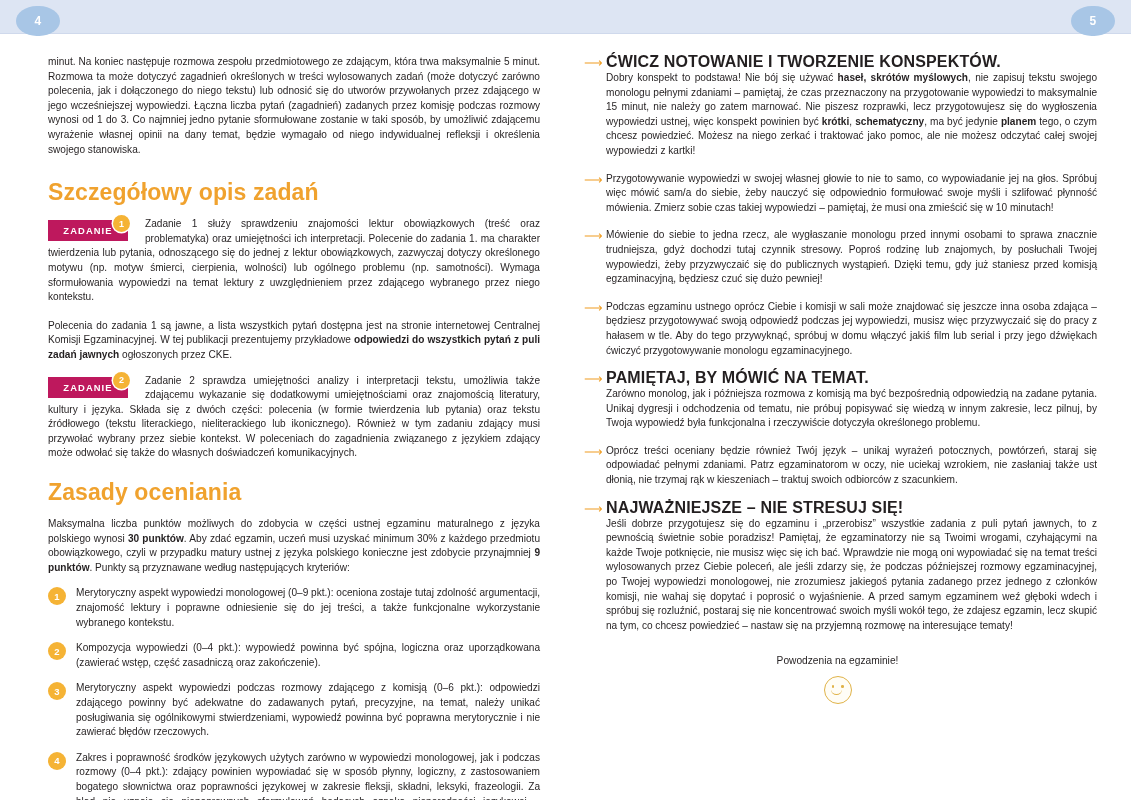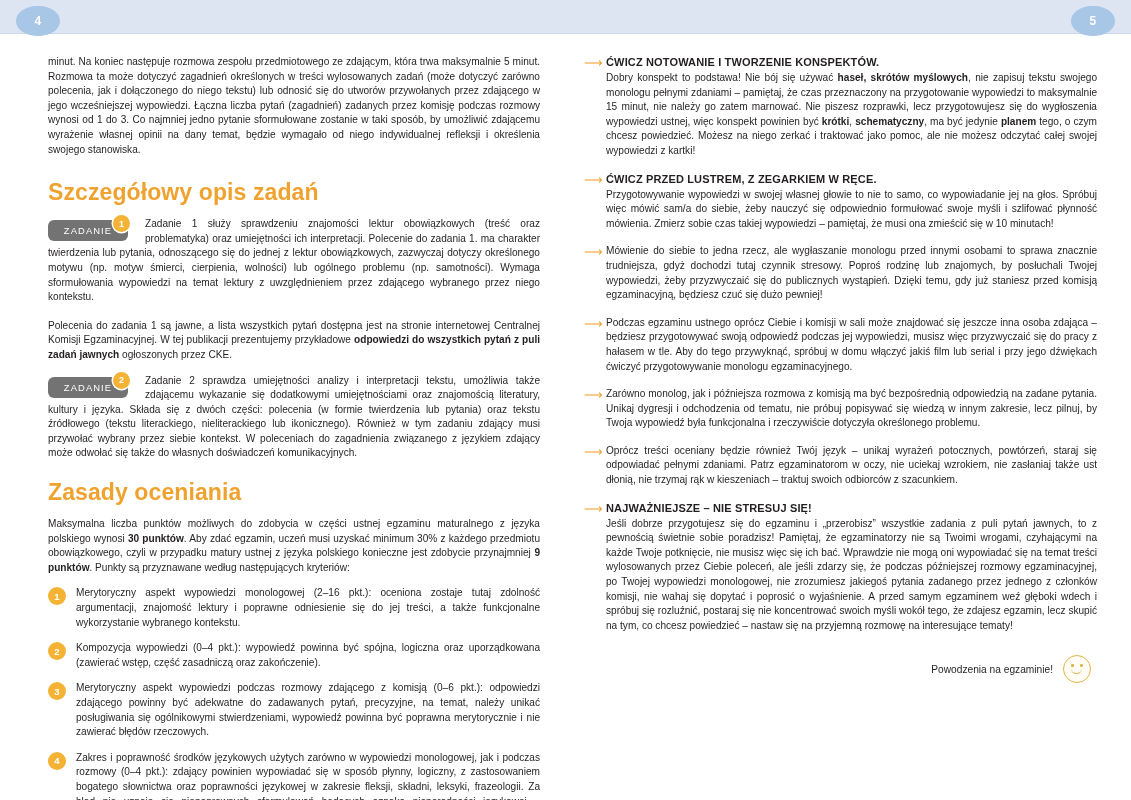--- a/index.html
+++ b/index.html
@@ -102,25 +102,25 @@
     position: relative;
     width: 88px;
     height: 24px;
     margin: 1px 9px 0 0;
   }
   .zadanie-pill {
     position: absolute;
     left: 0; top: 2px;
     width: 80px;
     height: 21px;
-    border-radius: 6px;
-    background: #737373;
+    border-radius: 0;
+    background: #be185d;
     color: #ffffff;
     font-size: 9.4px;
-    font-weight: normal;
+    font-weight: bold;
     letter-spacing: 1.1px;
     display: flex;
     align-items: center;
     justify-content: center;
   }
   .zadanie-num {
     position: absolute;
     right: 6px; top: -3px;
     width: 17px;
     height: 17px;
@@ -177,21 +177,21 @@
     flex: 0 0 auto;
     width: 22px;
     margin: 1px 0 0 0;
     color: #f0a22e;
     font-size: 13px;
     line-height: 13px;
     text-align: left;
   }
   .tip-body { flex: 1 1 auto; }
   .tip-title {
-    font-size: 11px;
+    font-size: 16px;
     font-weight: bold;
     color: #231f20;
     letter-spacing: .15px;
     margin: 0 0 2px 0;
     line-height: 14px;
   }
   .tip-text {
     font-size: 10.1px;
     line-height: 14.6px;
     text-align: justify;
@@ -199,20 +199,21 @@
   }
 
   
   .closing {
     display: flex;
     align-items: center;
     justify-content: flex-end;
     gap: 10px;
     margin: 22px 0 0 0;
     padding-right: 6px;
+    flex-direction: column;
   }
   .closing-text {
     font-size: 10.2px;
     color: #231f20;
   }
   .smiley {
     width: 26px;
     height: 26px;
     border-radius: 50%;
     border: 1.6px solid #e0b349;
@@ -269,21 +270,21 @@
         </div>
         <div class="zadanie-text">Zadanie 2 sprawdza umiejętności analizy i interpretacji tekstu, umożliwia także zdającemu wykazanie się dodatkowymi umiejętnościami oraz znajomością literatury, kultury i języka. Składa się z dwóch części: polecenia (w formie twierdzenia lub pytania) oraz tekstu źródłowego (tekstu literackiego, nieliterackiego lub ikonicznego). Również w tym zadaniu zdający musi przywołać wybrany przez siebie kontekst. W poleceniach do zagadnienia związanego z językiem zdający może odwołać się także do własnych doświadczeń komunikacyjnych.</div>
       </div>
 
       <h2 class="section">Zasady oceniania</h2>
 
       <p class="body">Maksymalna liczba punktów możliwych do zdobycia w części ustnej egzaminu maturalnego z języka polskiego wynosi <span class="b">30 punktów</span>. Aby zdać egzamin, uczeń musi uzyskać minimum 30% z każdego przedmiotu obowiązkowego, czyli w przypadku matury ustnej z języka polskiego konieczne jest zdobycie przynajmniej <span class="b">9 punktów</span>. Punkty są przyznawane według następujących kryteriów:</p>
 
       <div class="crit">
         <div class="crit-num">1</div>
-        <div class="crit-text">Merytoryczny aspekt wypowiedzi monologowej (2–16 pkt.): oceniona zostaje tutaj zdolność argumentacji, znajomość lektury i poprawne odniesienie się do jej treści, a także funkcjonalne wykorzystanie wybranego kontekstu.</div>
+        <div class="crit-text">Merytoryczny aspekt wypowiedzi monologowej (0–9 pkt.): oceniona zostaje tutaj zdolność argumentacji, znajomość lektury i poprawne odniesienie się do jej treści, a także funkcjonalne wykorzystanie wybranego kontekstu.</div>
       </div>
       <div class="crit">
         <div class="crit-num">2</div>
         <div class="crit-text">Kompozycja wypowiedzi (0–4 pkt.): wypowiedź powinna być spójna, logiczna oraz uporządkowana (zawierać wstęp, część zasadniczą oraz zakończenie).</div>
       </div>
       <div class="crit">
         <div class="crit-num">3</div>
         <div class="crit-text">Merytoryczny aspekt wypowiedzi podczas rozmowy zdającego z komisją (0–6 pkt.): odpowiedzi zdającego powinny być adekwatne do zadawanych pytań, precyzyjne, na temat, należy unikać posługiwania się ogólnikowymi stwierdzeniami, wypowiedź powinna być poprawna merytorycznie i nie zawierać błędów rzeczowych.</div>
       </div>
       <div class="crit">
@@ -300,21 +301,20 @@
         <div class="tip-arrow">⟶</div>
         <div class="tip-body">
           <div class="tip-title">ĆWICZ NOTOWANIE I TWORZENIE KONSPEKTÓW.</div>
           <div class="tip-text">Dobry konspekt to podstawa! Nie bój się używać <span class="b">haseł, skrótów myślowych</span>, nie zapisuj tekstu swojego monologu pełnymi zdaniami – pamiętaj, że czas przeznaczony na przygotowanie wypowiedzi to maksymalnie 15 minut, nie należy go zatem marnować. Nie piszesz rozprawki, lecz przygotowujesz się do wygłoszenia wypowiedzi ustnej, więc konspekt powinien być <span class="b">krótki</span>, <span class="b">schematyczny</span>, ma być jedynie <span class="b">planem</span> tego, o czym chcesz powiedzieć. Możesz na niego zerkać i traktować jako pomoc, ale nie możesz odczytać całej swojej wypowiedzi z kartki!</div>
         </div>
       </div>
 
       <div class="tip">
         <div class="tip-arrow">⟶</div>
         <div class="tip-body">
-          <div class="tip-title">ĆWICZ PRZED LUSTREM, Z ZEGARKIEM W RĘCE.</div>
           <div class="tip-text">Przygotowywanie wypowiedzi w swojej własnej głowie to nie to samo, co wypowiadanie jej na głos. Spróbuj więc mówić sam/a do siebie, żeby nauczyć się odpowiednio formułować swoje myśli i szlifować płynność mówienia. Zmierz sobie czas takiej wypowiedzi – pamiętaj, że musi ona zmieścić się w 10 minutach!</div>
         </div>
       </div>
 
       <div class="tip">
         <div class="tip-arrow">⟶</div>
         <div class="tip-body">
           <div class="tip-text">Mówienie do siebie to jedna rzecz, ale wygłaszanie monologu przed innymi osobami to sprawa znacznie trudniejsza, gdyż dochodzi tutaj czynnik stresowy. Poproś rodzinę lub znajomych, by posłuchali Twojej wypowiedzi, żeby przyzwyczaić się do publicznych wystąpień. Dzięki temu, gdy już staniesz przed komisją egzaminacyjną, będziesz czuć się dużo pewniej!</div>
         </div>
       </div>
@@ -322,20 +322,21 @@
       <div class="tip">
         <div class="tip-arrow">⟶</div>
         <div class="tip-body">
           <div class="tip-text">Podczas egzaminu ustnego oprócz Ciebie i komisji w sali może znajdować się jeszcze inna osoba zdająca – będziesz przygotowywać swoją odpowiedź podczas jej wypowiedzi, musisz więc przyzwyczaić się do pracy z hałasem w tle. Aby do tego przywyknąć, spróbuj w domu włączyć jakiś film lub serial i przy jego dźwiękach ćwiczyć przygotowywanie monologu egzaminacyjnego.</div>
         </div>
       </div>
 
       <div class="tip">
         <div class="tip-arrow">⟶</div>
         <div class="tip-body">
+          <div class="tip-title">PAMIĘTAJ, BY MÓWIĆ NA TEMAT.</div>
           <div class="tip-text">Zarówno monolog, jak i późniejsza rozmowa z komisją ma być bezpośrednią odpowiedzią na zadane pytania. Unikaj dygresji i odchodzenia od tematu, nie próbuj popisywać się wiedzą w innym zakresie, lecz pilnuj, by Twoja wypowiedź była funkcjonalna i rzeczywiście dotyczyła określonego problemu.</div>
         </div>
       </div>
 
       <div class="tip">
         <div class="tip-arrow">⟶</div>
         <div class="tip-body">
           <div class="tip-text">Oprócz treści oceniany będzie również Twój język – unikaj wyrażeń potocznych, powtórzeń, staraj się odpowiadać pełnymi zdaniami. Patrz egzaminatorom w oczy, nie uciekaj wzrokiem, nie zasłaniaj także ust dłonią, nie trzymaj rąk w kieszeniach – traktuj swoich odbiorców z szacunkiem.</div>
         </div>
       </div>

